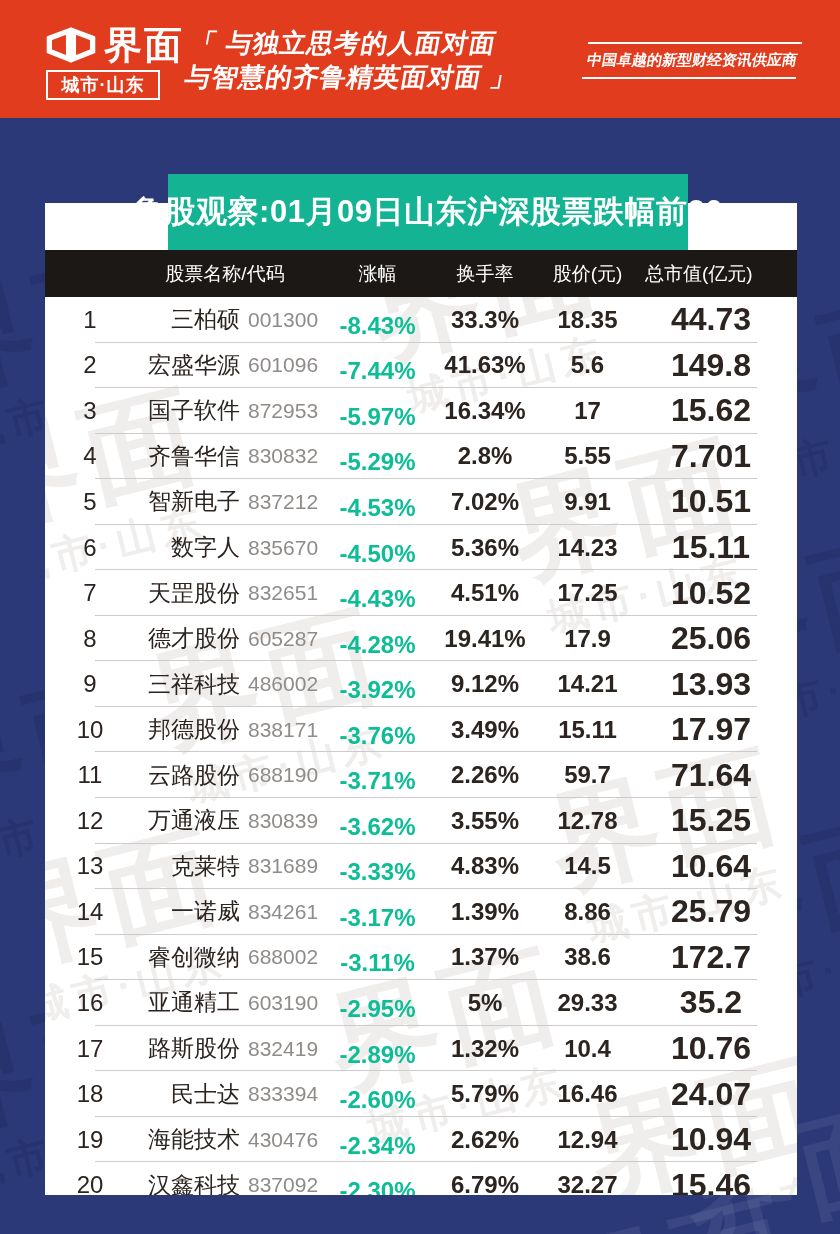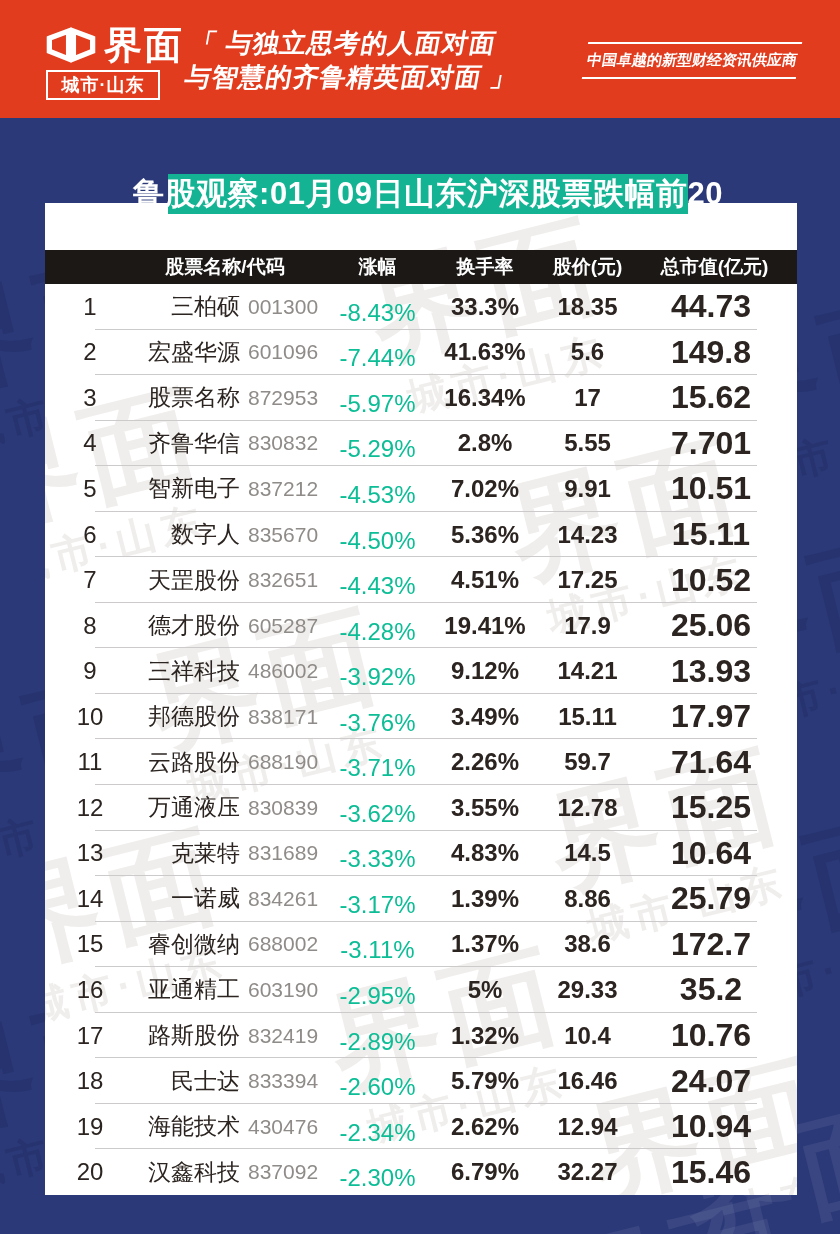--- a/index.html
+++ b/index.html
@@ -32,53 +32,53 @@
     position:absolute; left:585px; top:42px; width:214px;
     border-top:2px solid #fff; border-bottom:2px solid #fff;
     padding:7px 0; color:#fff; font-size:15px; font-weight:bold;
     transform:skewX(-10deg); text-align:center; white-space:nowrap;
   }
 
   
   .poster-body { position:absolute; left:0; top:118px; width:840px; height:1116px; }
 
   .title-bar {
-    position:absolute; left:168px; top:56px; width:520px; height:40px;
+    position:absolute; left:168px; top:56px; width:520px; height:76px;
     background:#14B394; color:#fff; z-index:3;
     display:flex; align-items:center; justify-content:center;
     font-size:31px; font-weight:bold; white-space:nowrap; letter-spacing:0.5px;
   }
 
   .card {
     position:absolute; left:45px; top:85px; width:752px; height:992px;
     background:#ffffff; z-index:2; overflow:hidden; padding-top:47px;
   }
 
   .thead {
-    position:relative; z-index:2; height:34px; background:#1B1816; color:#fff;
+    position:relative; z-index:2; height:47px; background:#1B1816; color:#fff;
     display:grid; grid-template-columns:90px 180px 125px 90px 115px 1fr;
-    align-items:center; font-size:19px; font-weight:bold;
+    align-items:center; font-size:19px; font-weight:normal;
   }
   .thead .h-namecode, .thead .h-change, .thead .h-turn, .thead .h-price { text-align:center; }
-  .thead .h-cap { text-align:center; padding-right:13px; }
+  .thead .h-cap { padding-right:13px; }
 
   .tbody { position:relative; z-index:2; }
   .trow {
     position:relative; height:45.55px;
     display:grid; grid-template-columns:90px 105px 75px 125px 90px 115px 1fr;
     align-items:center;
   }
   .trow:not(:last-child)::after {
     content:""; position:absolute; left:50px; right:40px; bottom:0;
     height:1px; background:#CCCACA;
   }
   .c-rank  { text-align:center; font-size:24px; font-weight:500; color:#2B2420; }
   .c-name  { text-align:right; font-size:23px; font-weight:normal; color:#2B2420; white-space:nowrap; }
   .c-code  { text-align:center; padding-left:8px; font-size:21px; color:#8F8B88; }
-  .c-change{ text-align:center; font-size:24px; font-weight:normal; color:#0CBD96;margin-top:12px; }
+  .c-change{ text-align:center; font-size:24px; font-weight:bold; color:#0CBD96;margin-top:12px; }
   .c-turn, .c-price { text-align:center; font-size:24px; font-weight:700; color:#2B2420; }
   .c-cap   { text-align:center; padding-right:20px; font-size:32px; font-weight:700; color:#2B2420; }
 
   
   .wm {
     position:absolute; display:flex; flex-direction:column; align-items:center; gap:6px;
     transform:rotate(-14deg); pointer-events:none; font-weight:bold; z-index:0;
     white-space:nowrap;
   }
   .wm .wm-brand { font-size:110px; line-height:1; letter-spacing:8px; }
@@ -221,21 +221,21 @@
     <span class="c-name">宏盛华源</span>
     <span class="c-code">601096</span>
     <span class="c-change">-7.44%</span>
     <span class="c-turn">41.63%</span>
     <span class="c-price">5.6</span>
     <span class="c-cap">149.8</span>
   </div>
 
   <div class="trow">
     <span class="c-rank">3</span>
-    <span class="c-name">股票名称</span>
+    <span class="c-name">国子软件</span>
     <span class="c-code">872953</span>
     <span class="c-change">-5.97%</span>
     <span class="c-turn">16.34%</span>
     <span class="c-price">17</span>
     <span class="c-cap">15.62</span>
   </div>
 
   <div class="trow">
     <span class="c-rank">4</span>
     <span class="c-name">齐鲁华信</span>

